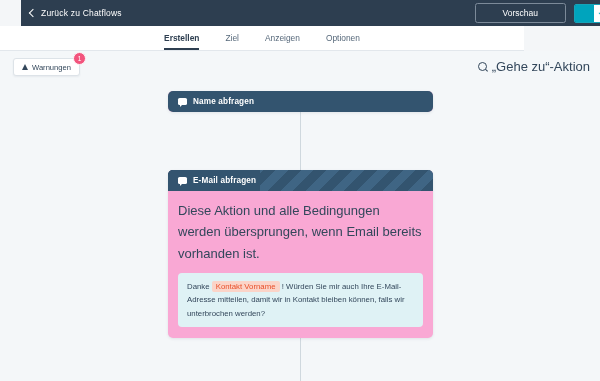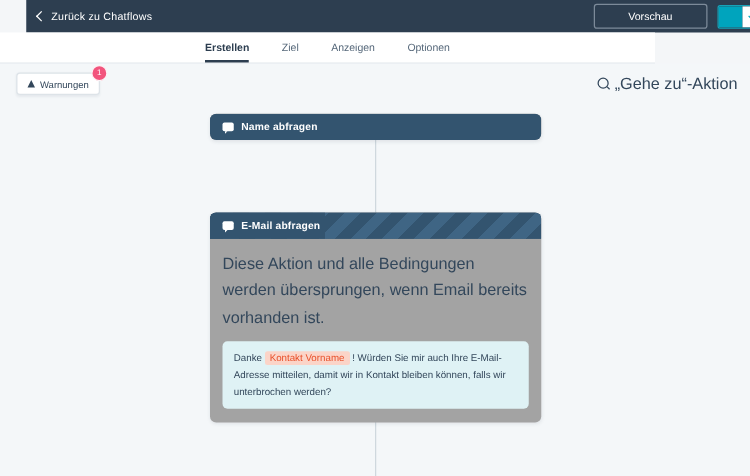--- a/index.html
+++ b/index.html
@@ -191,21 +191,21 @@
     width: 3.4px; height: 1.2px;
     background: #33475b;
     transform: rotate(45deg);
   }
 
   
   .card {
     position: absolute;
     left: 168px;
     width: 265px;
-    background: #a3a3a3;
+    background: #f9a8d4;
     border-radius: 5px;
     box-shadow: 0 1px 3px rgba(45,62,80,.10);
     overflow: hidden;
   }
   .card-header {
     height: 21px;
     background: #33546f;
     display: flex;
     align-items: center;
     gap: 6px;

